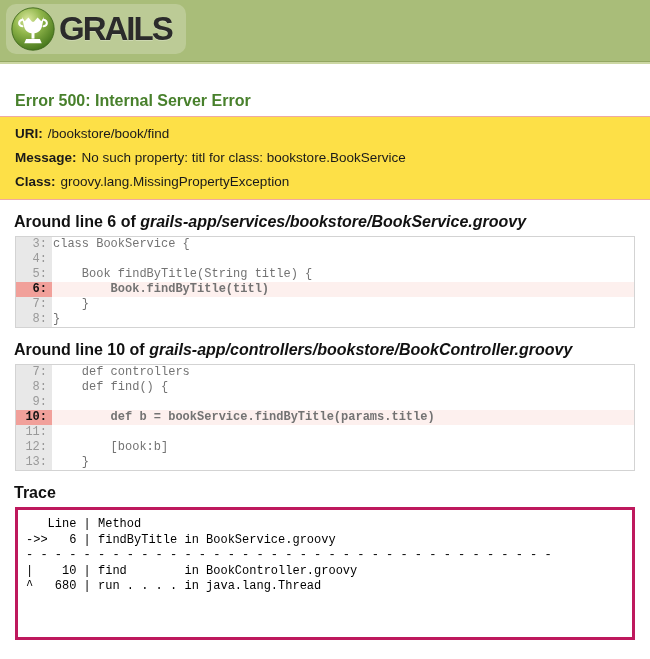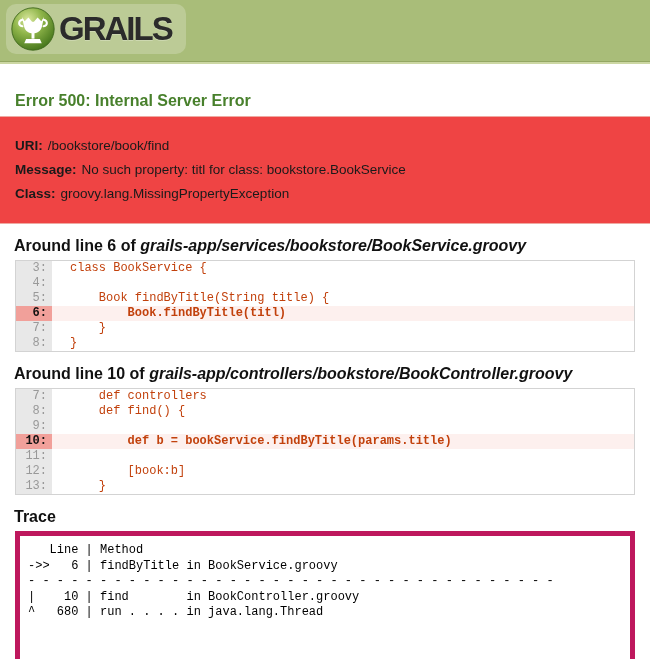--- a/index.html
+++ b/index.html
@@ -28,23 +28,23 @@
   }
 
   
   .error-title {
     font-size: 16px; font-weight: bold; color: #48802c;
     margin: 28px 15px 6px 15px;
   }
 
   
   .error-details {
-    background: #ef4444;
+    background: #fde047;
     border-top: 1px solid #efa9a1; border-bottom: 1px solid #efa9a1;
-    padding: 17px 15px; font-size: 13.5px;
+    padding: 5px 15px; font-size: 13.5px;
   }
   .error-row { line-height: 24px; }
   .error-row b { margin-right: 5px; }
 
   
   .section-heading {
     font-size: 16px; font-weight: bold; color: #111;
     margin: 13px 15px 5px 14px;
   }
   .section-heading .path { font-style: italic; }
@@ -53,27 +53,27 @@
   .code-box {
     margin: 0 15px; border: 1px solid #d3d3d3; background: #fff;
     font-family: "Liberation Mono", "DejaVu Sans Mono", monospace;
     font-size: 12px;
   }
   .crow { display: flex; height: 15px; line-height: 15px; }
   .crow .ln {
     flex: 0 0 36px; background: #e8e8e8; color: #999;
     text-align: right; padding-right: 5px; white-space: pre;
   }
-  .crow .cd { flex: 1; padding-left: 18px; white-space: pre; color: #c2410c; }
+  .crow .cd { flex: 1; padding-left: 1px; white-space: pre; color: #737373; }
   .crow.hl .ln { background: #f1a09a; color: #111; font-weight: bold; }
   .crow.hl .cd { background: #fdf0ee; font-weight: bold; }
 
   
   .trace-box {
-    margin: 0 15px; border: 5px solid #be185d; background: #fff;
+    margin: 0 15px; border: 3px solid #be185d; background: #fff;
     padding: 7px 8px 42px 8px;
     font-family: "Liberation Mono", "DejaVu Sans Mono", monospace;
     font-size: 12px; line-height: 15.5px; color: #000;
   }
   .trace-line { white-space: pre; }
 </style>
 </head>
 <body>
 
 <div class="header">

